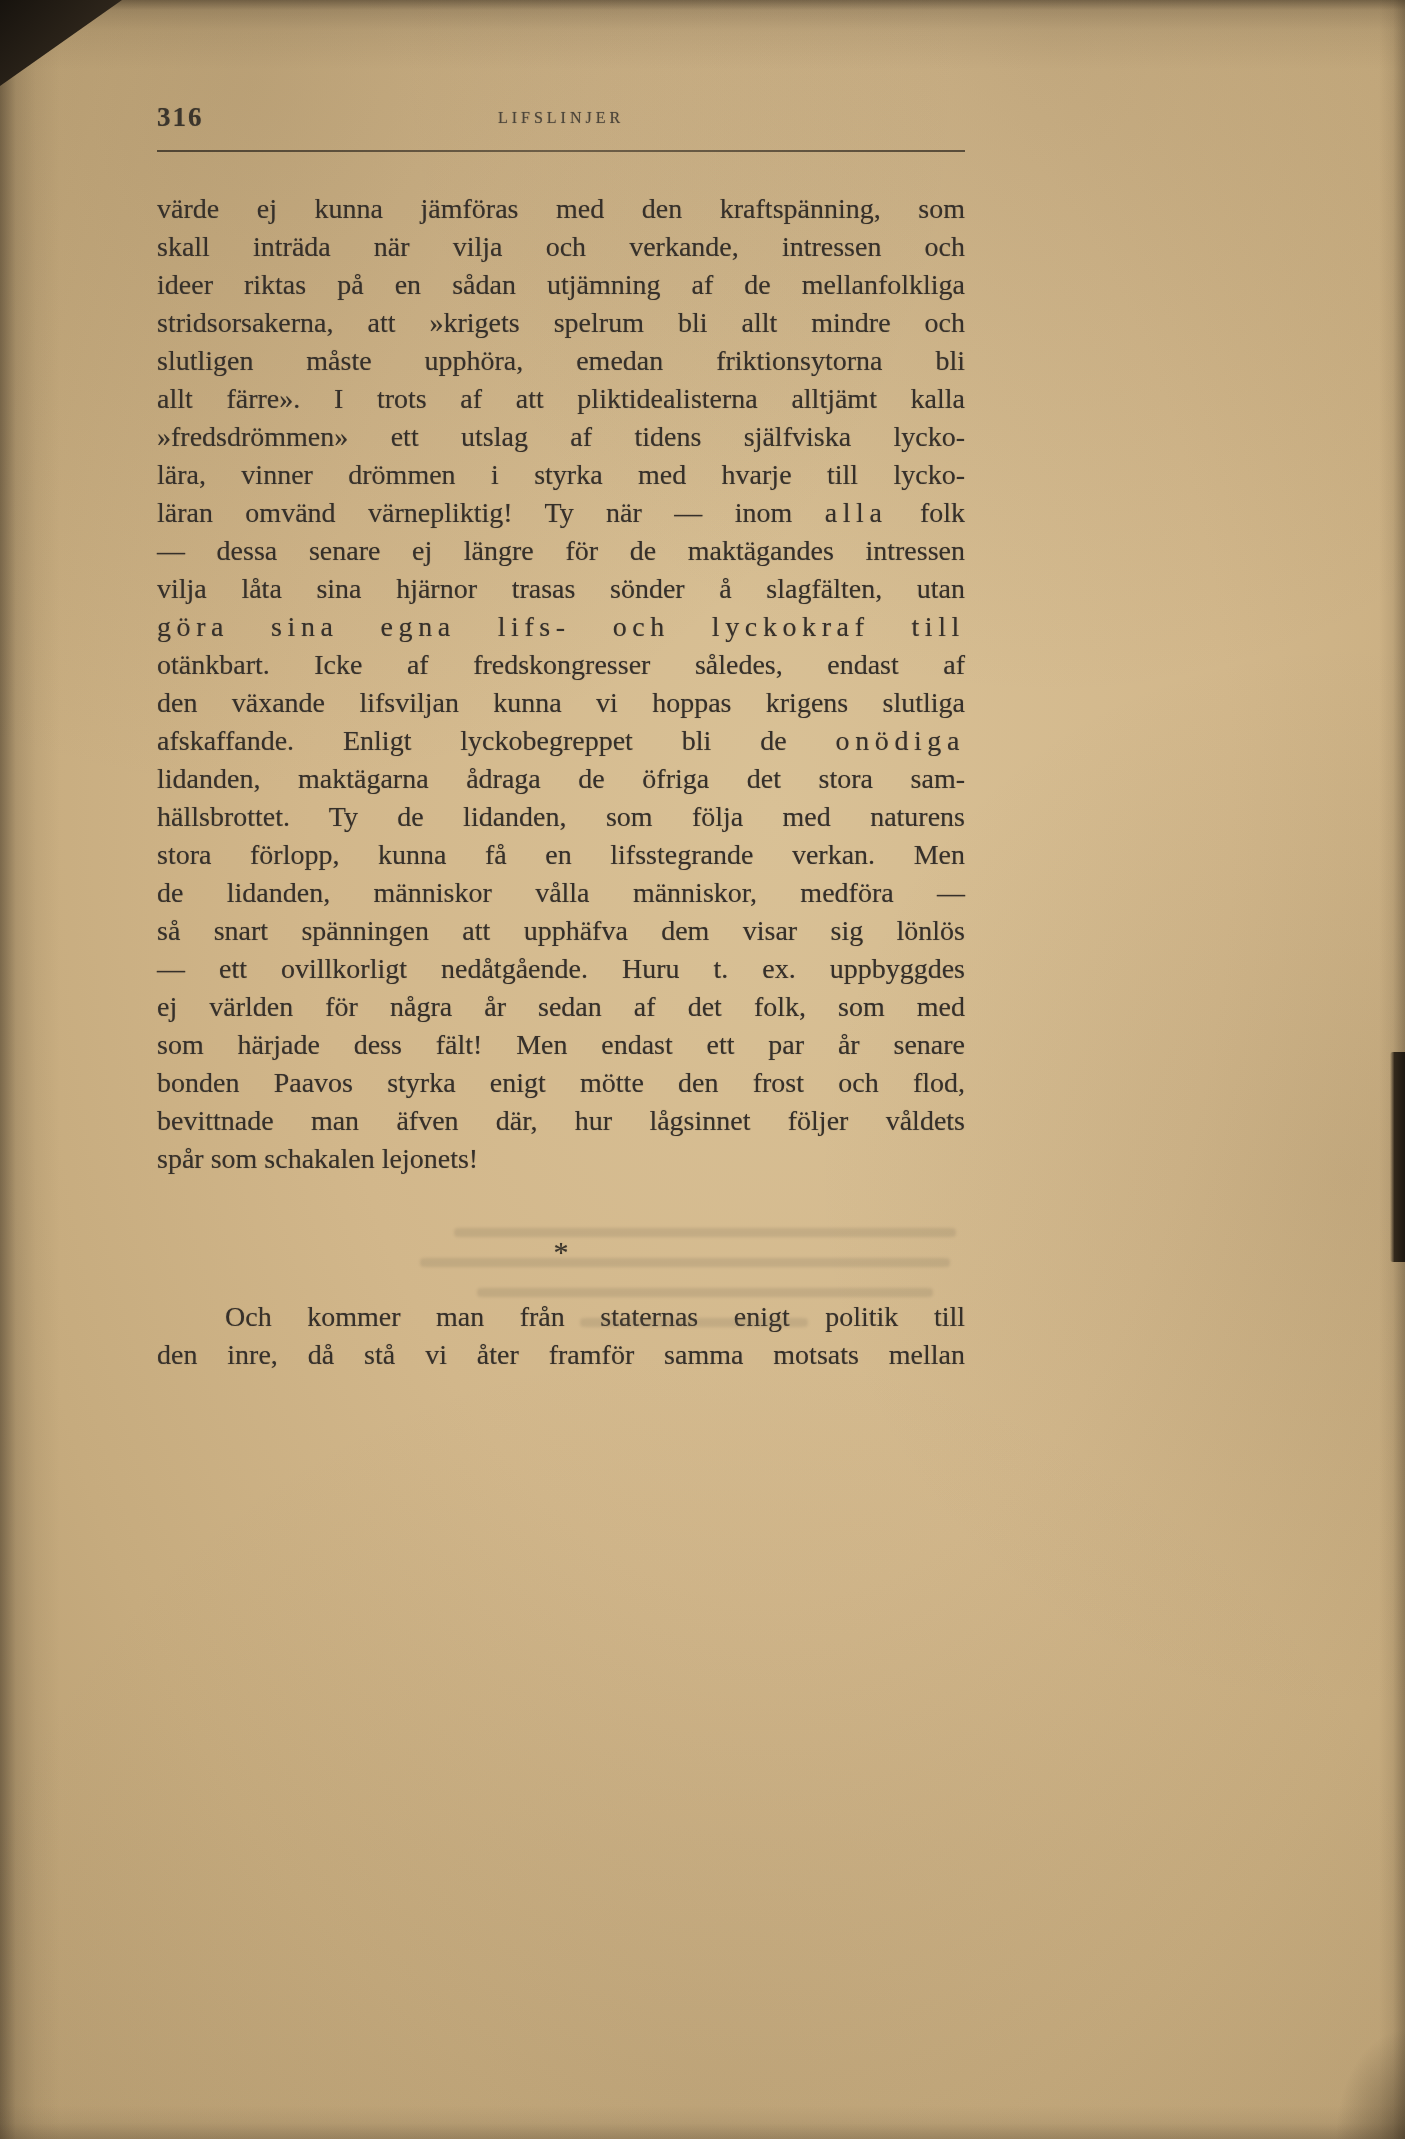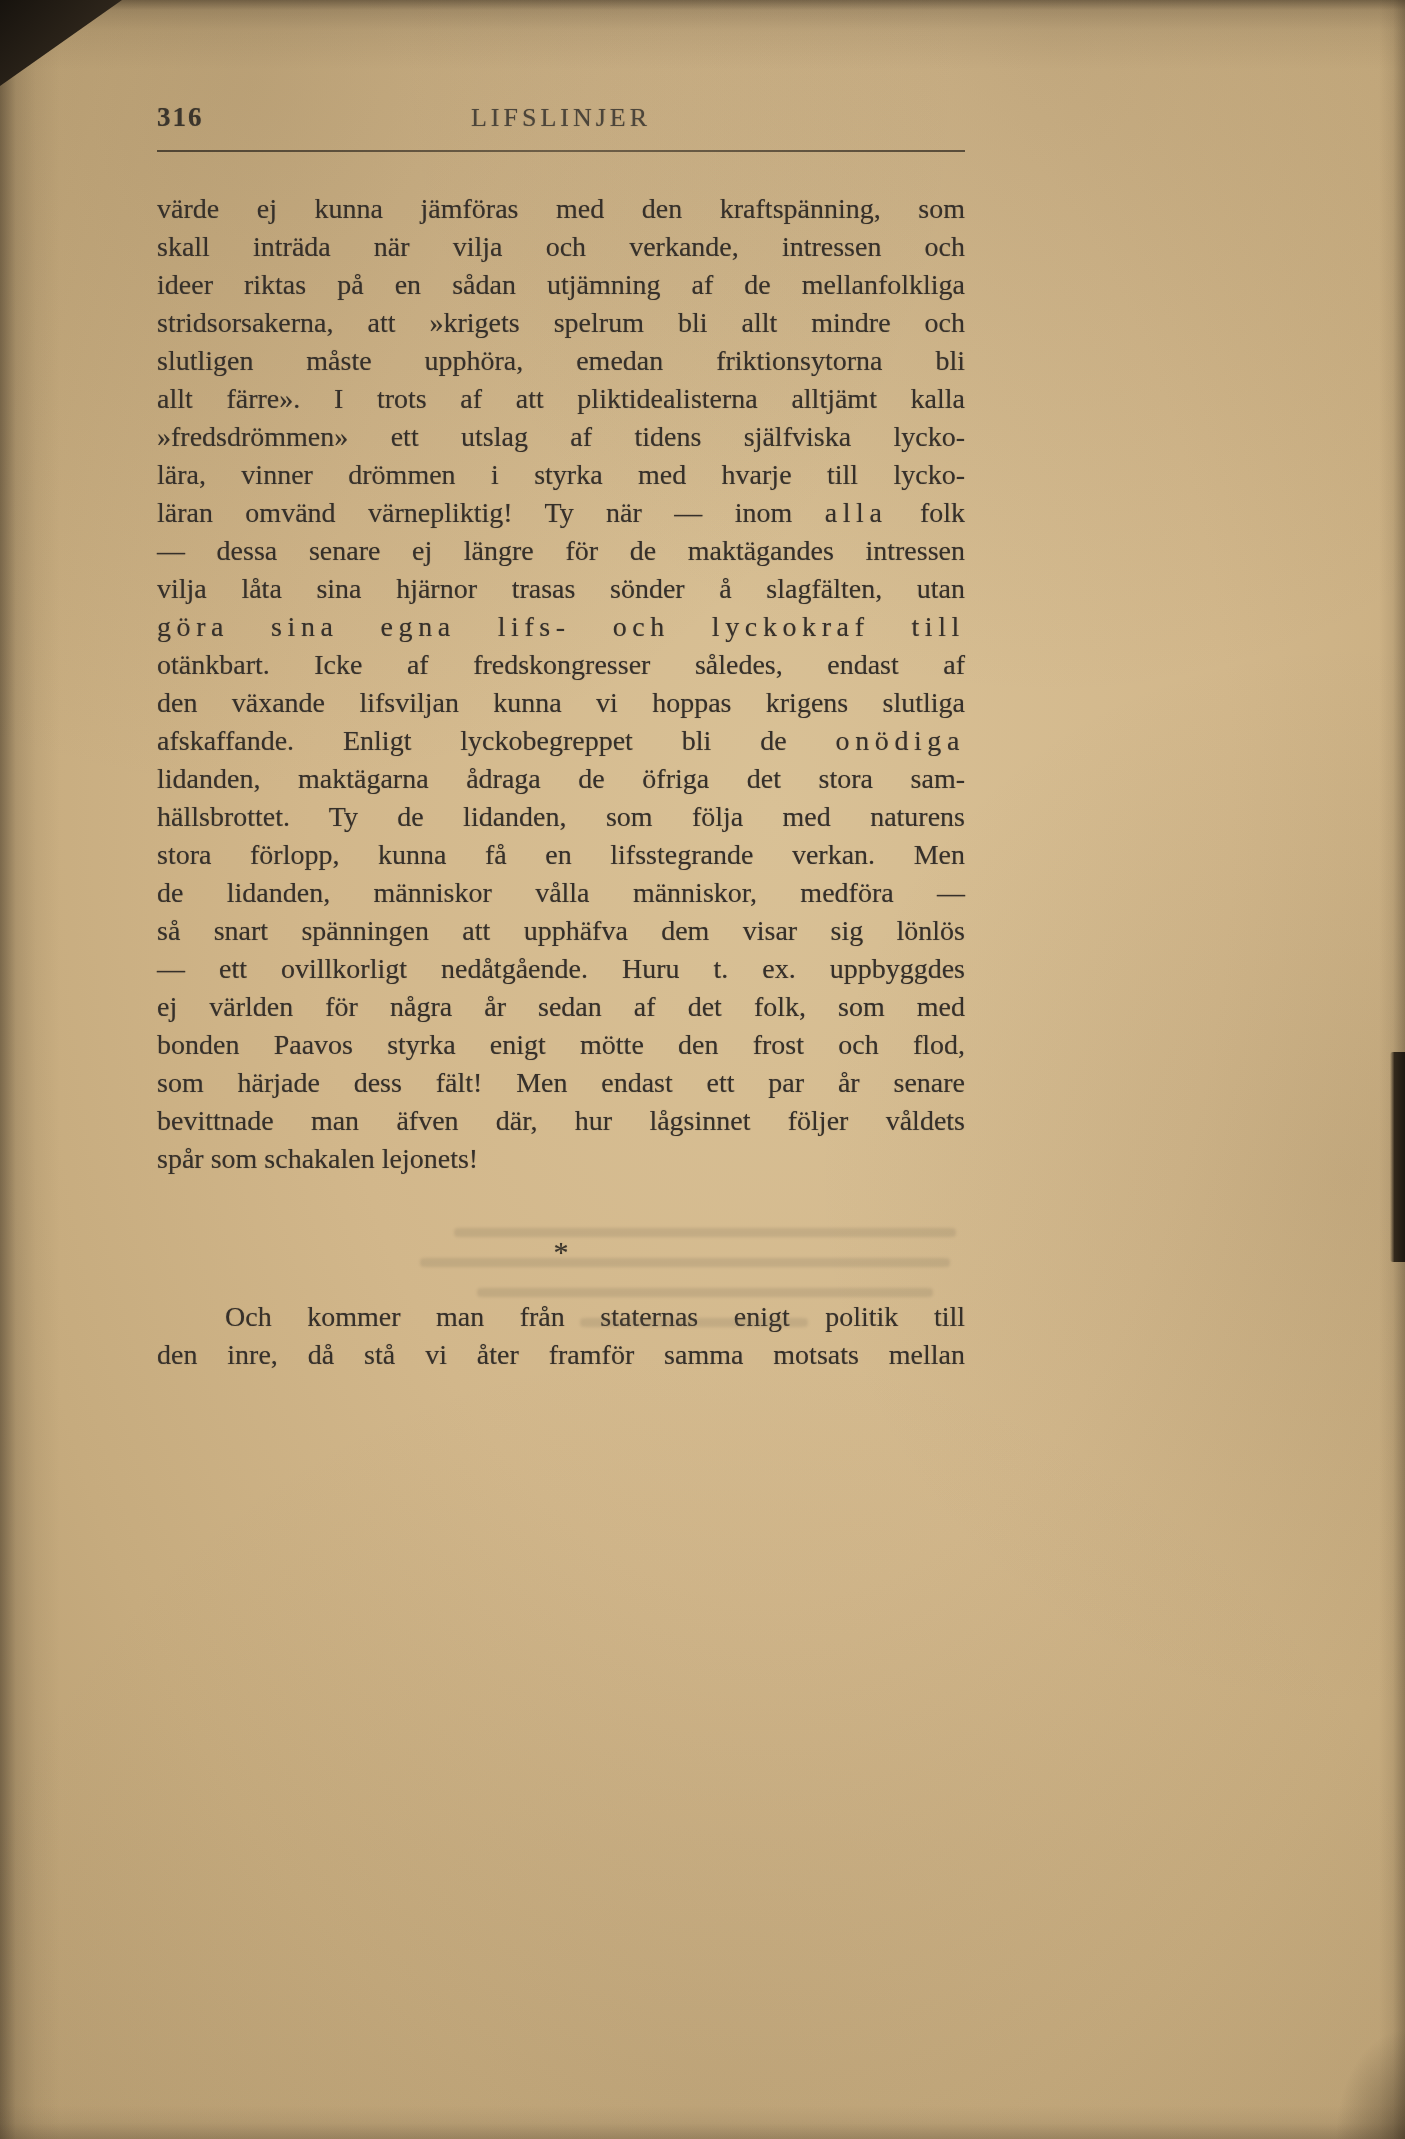--- a/index.html
+++ b/index.html
@@ -63,21 +63,21 @@
     margin-top: 100px;
     height: 34px;
   }
   .page-number {
     position: absolute; left: 0; top: 0;
     font-size: 27px; font-weight: 700; line-height: 34px;
     letter-spacing: 2px; color: #3b352c;
   }
   .running-header {
     position: absolute; left: 50%; top: 5px; transform: translateX(-50%);
-    font-size: 26px; line-height: 26px; letter-spacing: 4px;
+    font-size: 16px; line-height: 26px; letter-spacing: 4px;
     color: #4c453a;
   }
   .header-rule {
     margin-top: 16px; height: 2px; border: 0;
     background: linear-gradient(90deg, rgba(62,53,40,0.85), rgba(62,53,40,0.65) 50%, rgba(62,53,40,0.8));
   }
   .paragraph { margin-top: 38px; }
   .line {
     font-size: 28px; line-height: 38px;
     white-space: normal;
@@ -140,22 +140,22 @@
         <div class="line j"><span>otänkbart. Icke af fredskongresser således, endast af</span></div>
         <div class="line j"><span>den växande lifsviljan kunna vi hoppas krigens slutliga</span></div>
         <div class="line j"><span>afskaffande. Enligt lyckobegreppet bli de </span><span class="spaced">onödiga</span></div>
         <div class="line j"><span>lidanden, maktägarna ådraga de öfriga det stora sam-</span></div>
         <div class="line j"><span>hällsbrottet. Ty de lidanden, som följa med naturens</span></div>
         <div class="line j"><span>stora förlopp, kunna få en lifsstegrande verkan. Men</span></div>
         <div class="line j"><span>de lidanden, människor vålla människor, medföra —</span></div>
         <div class="line j"><span>så snart spänningen att upphäfva dem visar sig lönlös</span></div>
         <div class="line j"><span>— ett ovillkorligt nedåtgående. Huru t. ex. uppbyggdes</span></div>
         <div class="line j"><span>ej världen för några år sedan af det folk, som med</span></div>
+        <div class="line j"><span>som härjade dess fält! Men endast ett par år senare</span></div>
         <div class="line j"><span>bonden Paavos styrka enigt mötte den frost och flod,</span></div>
-        <div class="line j"><span>som härjade dess fält! Men endast ett par år senare</span></div>
         <div class="line j"><span>bevittnade man äfven där, hur lågsinnet följer våldets</span></div>
         <div class="line"><span>spår som schakalen lejonets!</span></div>
       </div>
 
     <div class="separator">*</div>
 
     <div class="paragraph paragraph-2">
         <div class="line j ind"><span>Och kommer man från staternas enigt politik till</span></div>
         <div class="line j"><span>den inre, då stå vi åter framför samma motsats mellan</span></div>
       </div>

